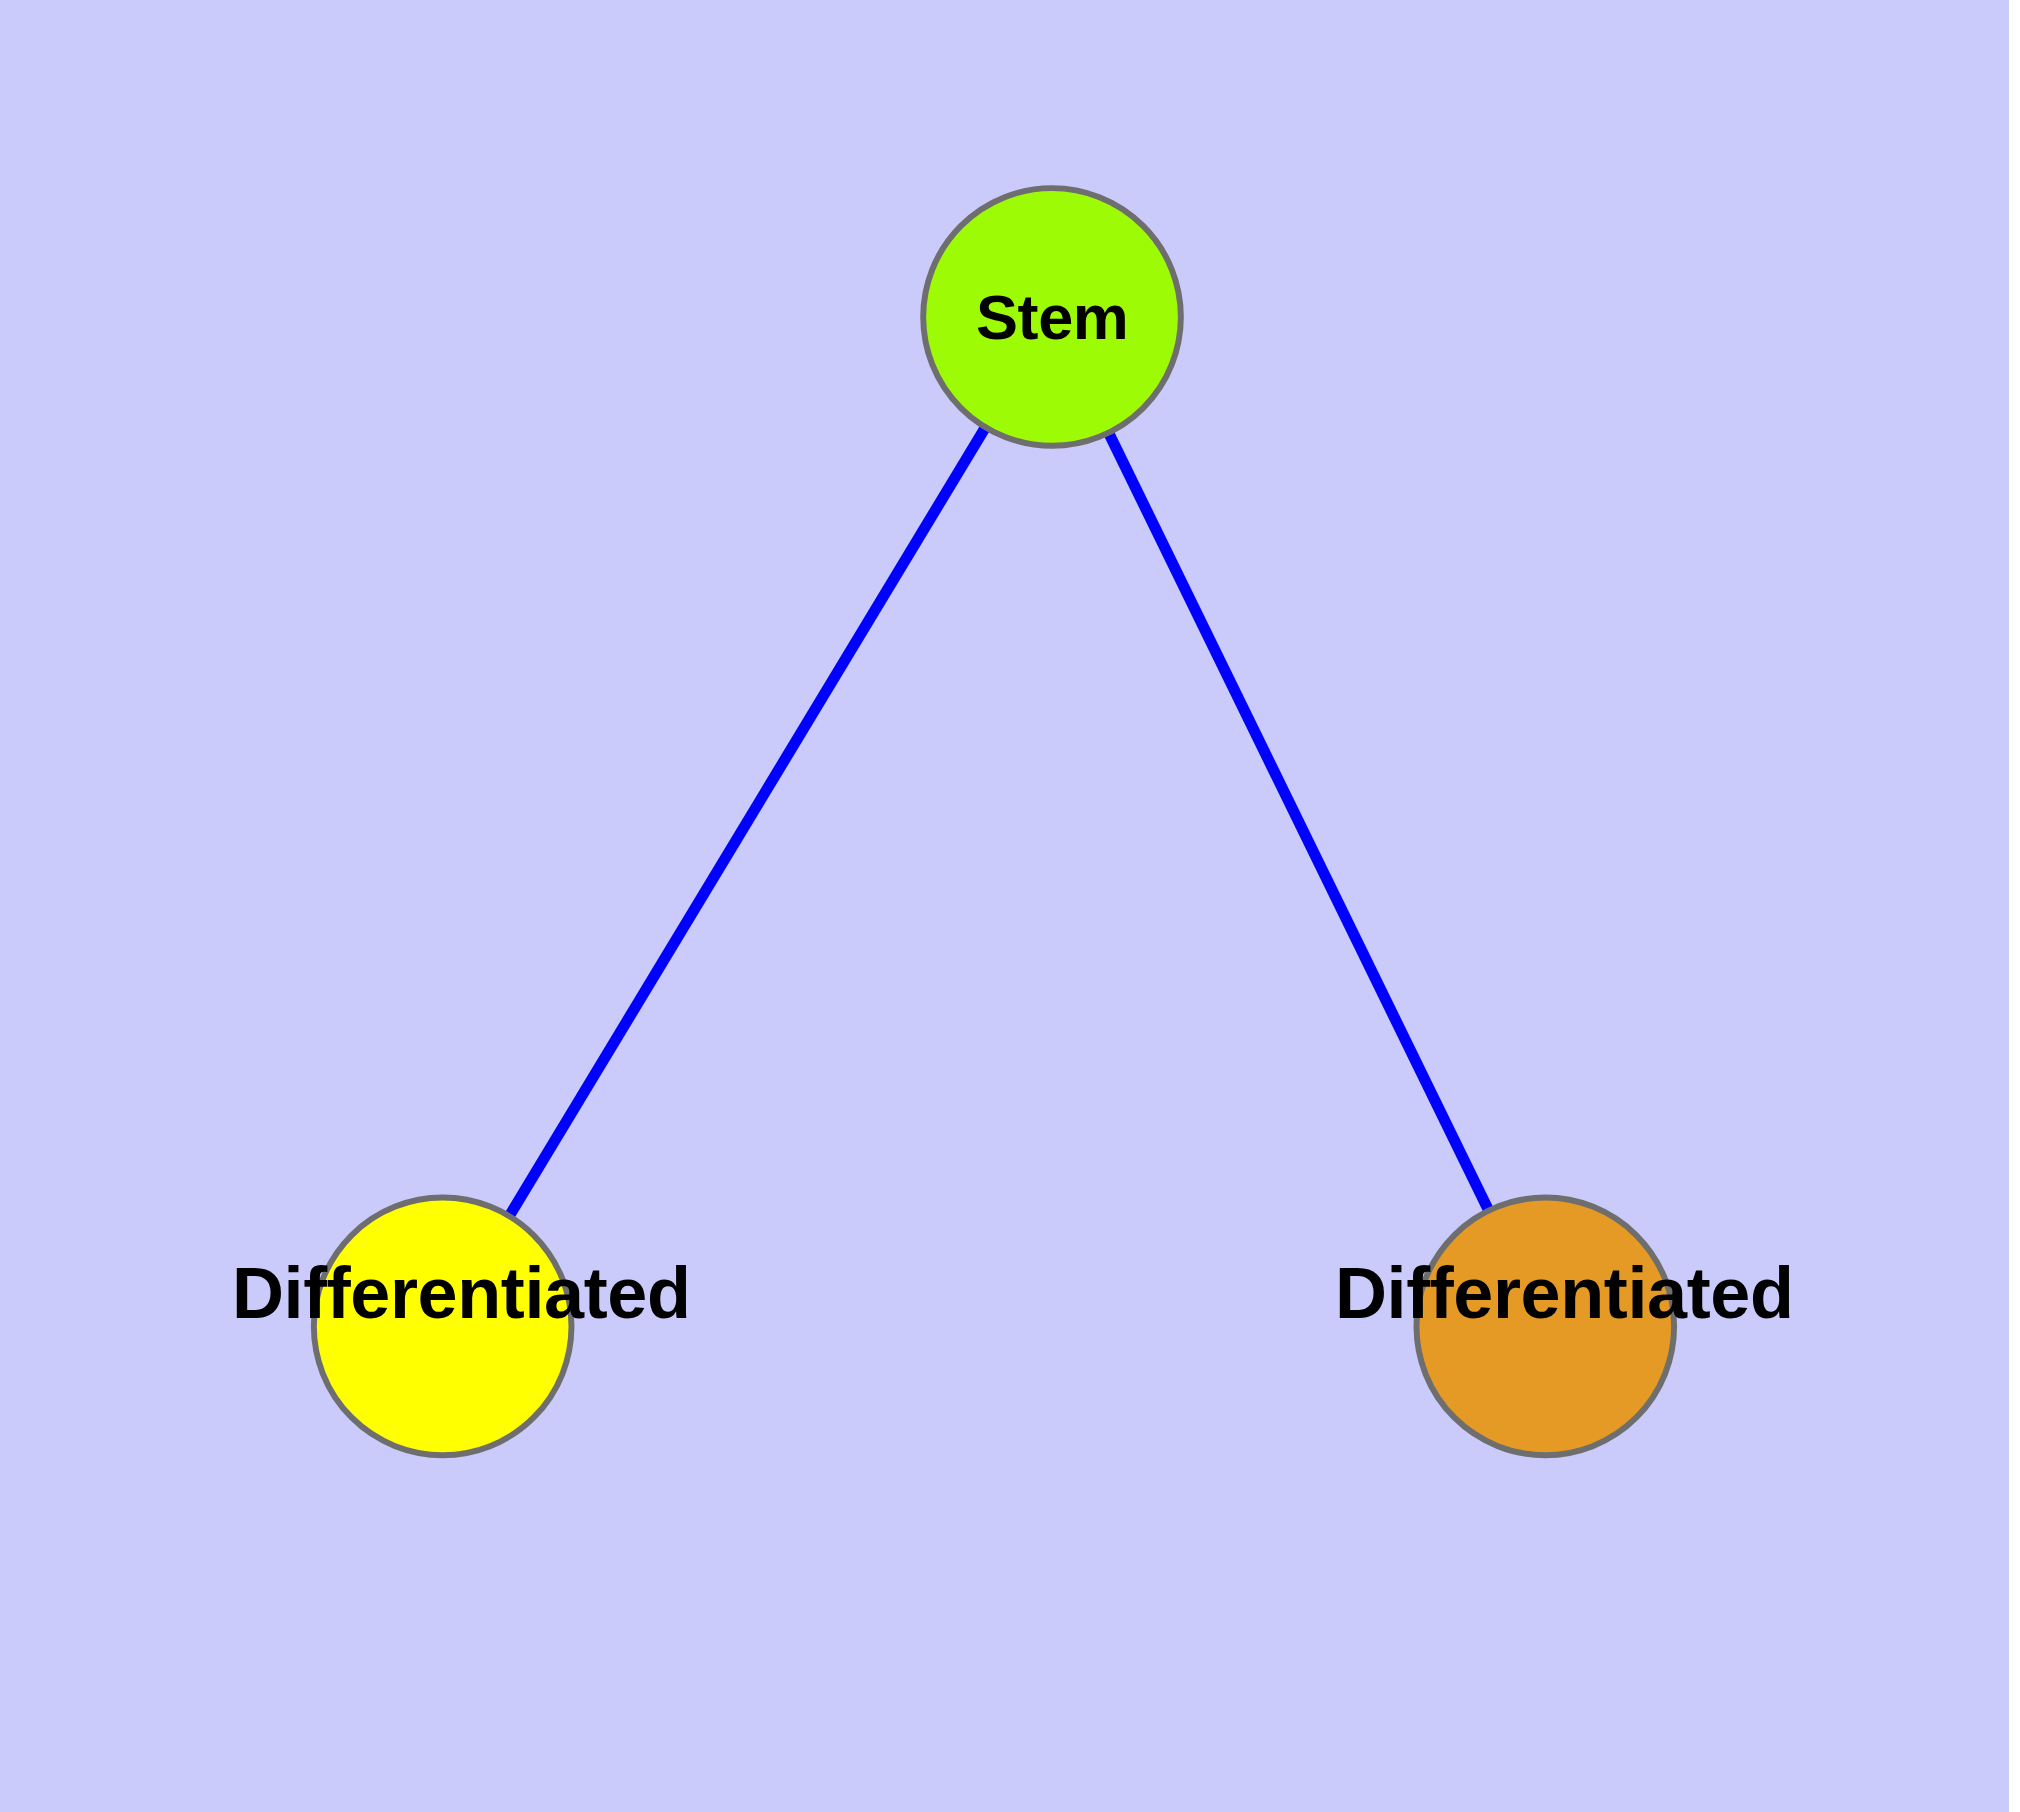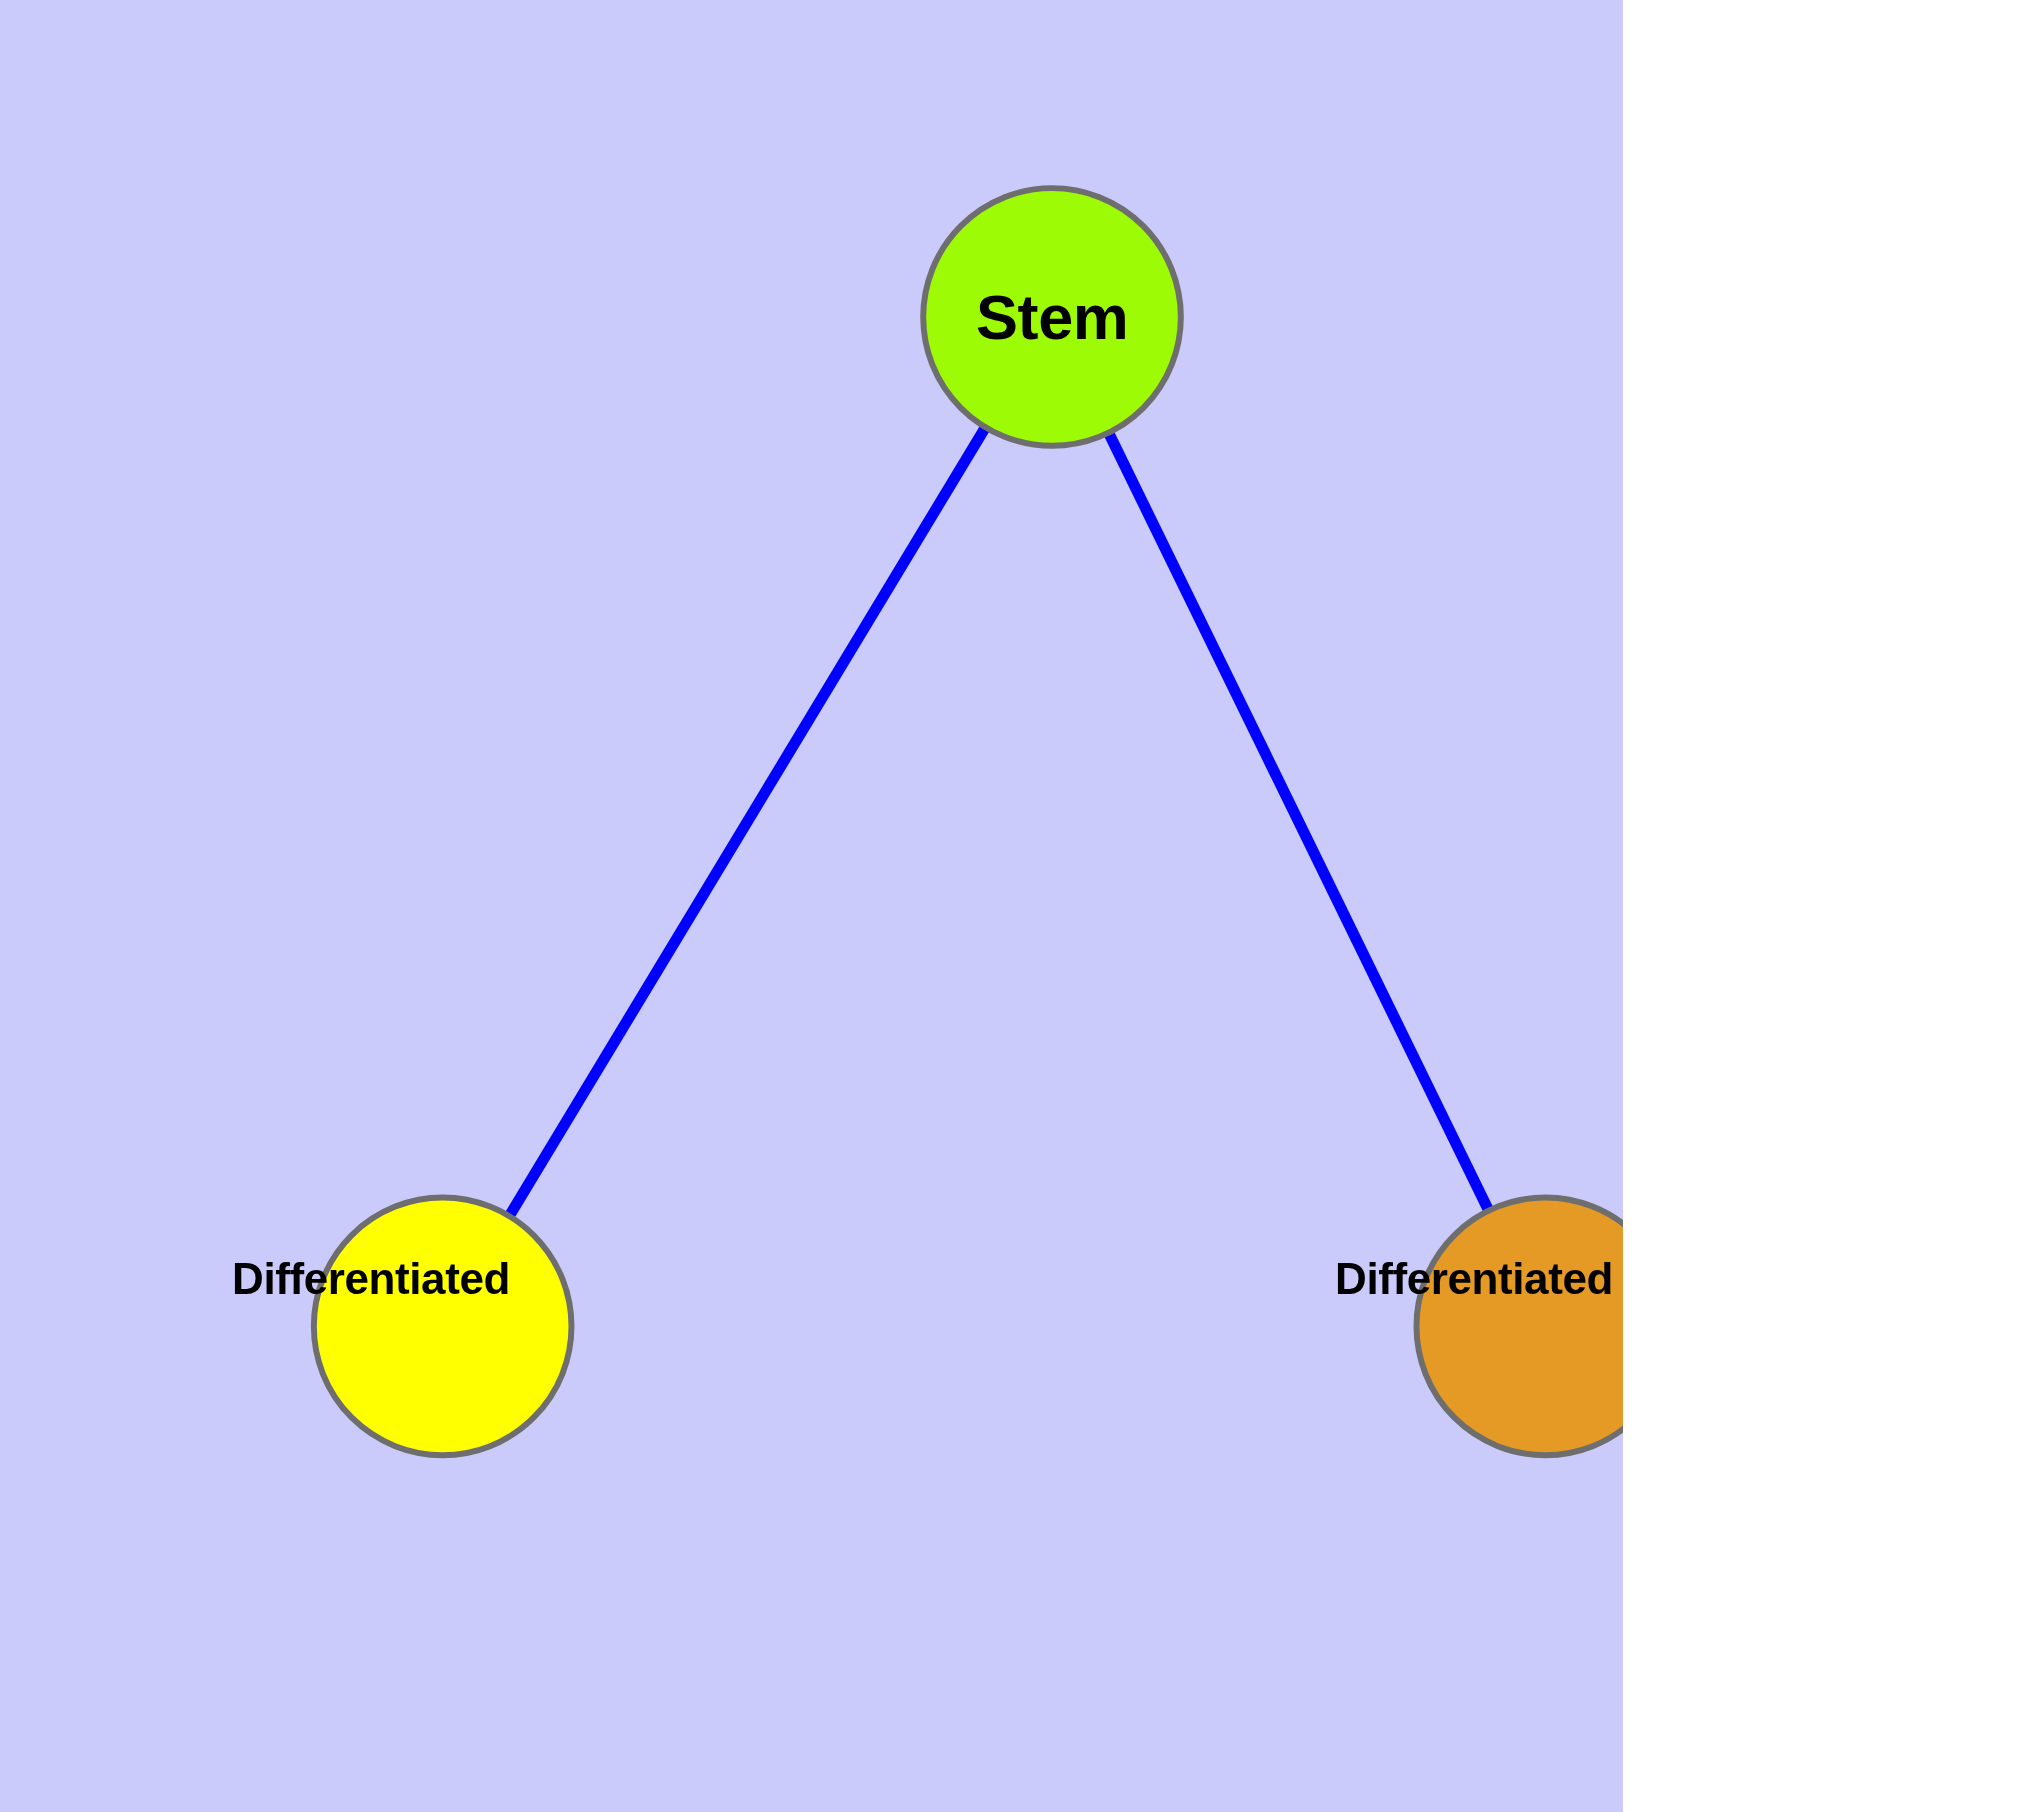--- a/index.html
+++ b/index.html
@@ -32,27 +32,27 @@
     color: #000000;
     line-height: 1.08;
     white-space: nowrap;
     pointer-events: none;
     letter-spacing: -0.4px;
   }
   .label-stem {
     font-size: 63px;
   }
   .label-diff {
-    font-size: 44px;
+    font-size: 72px;
   }
 </style>
 </head>
 <body>
 
-<div id="canvas" style="width: 1623px; height: 1812px;">
+<div id="canvas" style="width: 2009px; height: 1812px;">
 
   <div id="bg" style="background: rgb(202, 202, 251);"></div>
 
   <svg id="graph-svg" viewBox="0 0 2384 2138">
     <g id="edges-layer">
         <line x1="1241" y1="374" x2="522" y2="1565" stroke="#0000ff" stroke-width="13" stroke-linecap="butt"></line>
         <line x1="1241" y1="374" x2="1823" y2="1565" stroke="#0000ff" stroke-width="13" stroke-linecap="butt"></line>
       </g>
     <g id="nodes-layer">
         <circle cx="1241" cy="374" r="152" fill="#9efb06" stroke="#6e6e6e" stroke-width="7"></circle>

